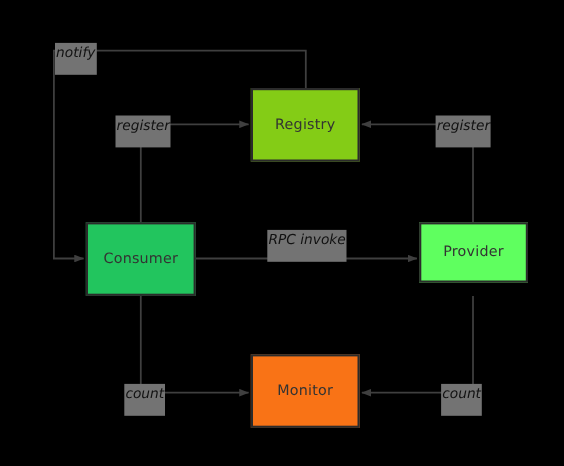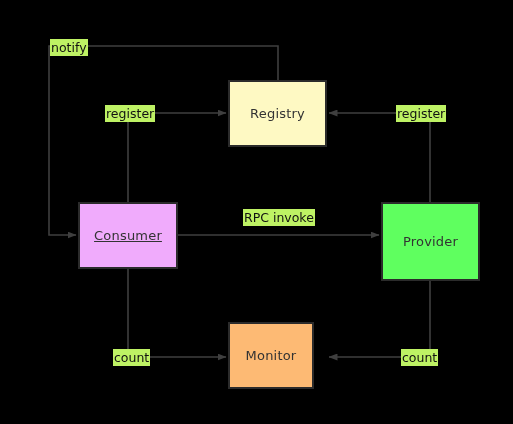--- a/index.html
+++ b/index.html
@@ -29,27 +29,28 @@
     display: flex;
     align-items: center;
     justify-content: center;
     font-size: 13px;
     color: #333333;
     letter-spacing: 0.2px;
     z-index: 3;
   }
   .edge-label {
     position: absolute;
-    background: #bef264;
+    background: #737373;
     color: #111111;
     font-size: 12.5px;
     line-height: 15px;
-    padding: 1px 1px 1px 1px;
+    padding: 1px 1px 13px 1px;
     white-space: nowrap;
     z-index: 4;
+    font-style: italic;
   }
 </style>
 </head>
 <body>
 
 <div id="canvas">
 
   <svg id="edges" viewBox="0 0 513 424" width="513" height="424" xmlns="http://www.w3.org/2000/svg">
     <defs>
       <marker id="arrowhead" markerWidth="9" markerHeight="7" refX="8.5" refY="3.5" orient="auto" markerUnits="userSpaceOnUse">
@@ -63,33 +64,33 @@
 
     <path d="M 430 202 L 430 113 L 329 113" fill="none" stroke="#3f3f3f" stroke-width="1.6" marker-end="url(#arrowhead)"></path>
 
     <path d="M 178 235 L 379 235" fill="none" stroke="#3f3f3f" stroke-width="1.6" marker-end="url(#arrowhead)"></path>
 
     <path d="M 128 269 L 128 357 L 226 357" fill="none" stroke="#3f3f3f" stroke-width="1.6" marker-end="url(#arrowhead)"></path>
 
     <path d="M 430 269 L 430 357 L 329 357" fill="none" stroke="#3f3f3f" stroke-width="1.6" marker-end="url(#arrowhead)"></path>
   </svg>
 
-  <div class="node" style="left:228px; top:80px; width:99px; height:67px; background:#fef9c3;">
+  <div class="node" style="left:228px; top:80px; width:99px; height:67px; background:#84cc16;">
     <span>Registry</span>
   </div>
 
-  <div class="node" style="left:78px; top:202px; width:100px; height:67px; background:#f0abfc;text-decoration:underline;">
+  <div class="node" style="left:78px; top:202px; width:100px; height:67px; background:#22c55e;">
     <span>Consumer</span>
   </div>
 
-  <div class="node" style="left:381px; top:202px; width:99px; height:79px; background:#5fff5f;">
+  <div class="node" style="left:381px; top:202px; width:99px; height:55px; background:#5fff5f;">
     <span>Provider</span>
   </div>
 
-  <div class="node" style="left:228px; top:322px; width:86px; height:67px; background:#fdba74;">
+  <div class="node" style="left:228px; top:322px; width:99px; height:67px; background:#f97316;">
     <span>Monitor</span>
   </div>
 
   <div class="edge-label" style="left:50px; top:39px;">notify</div>
 
   <div class="edge-label" style="left:105px; top:105px;">register</div>
 
   <div class="edge-label" style="left:396px; top:105px;text-align:center;">register</div>
 
   <div class="edge-label" style="left:243px; top:209px;text-align:right;">RPC invoke</div>

